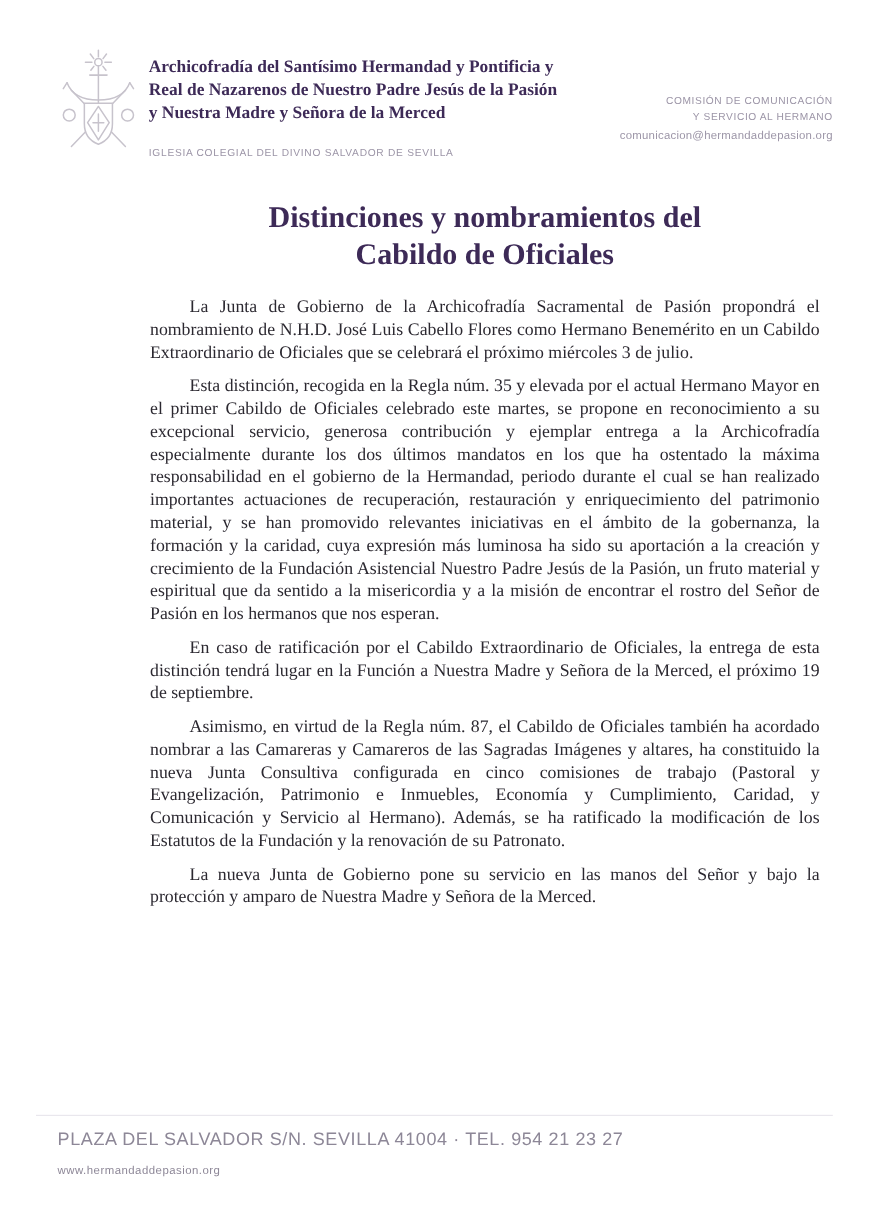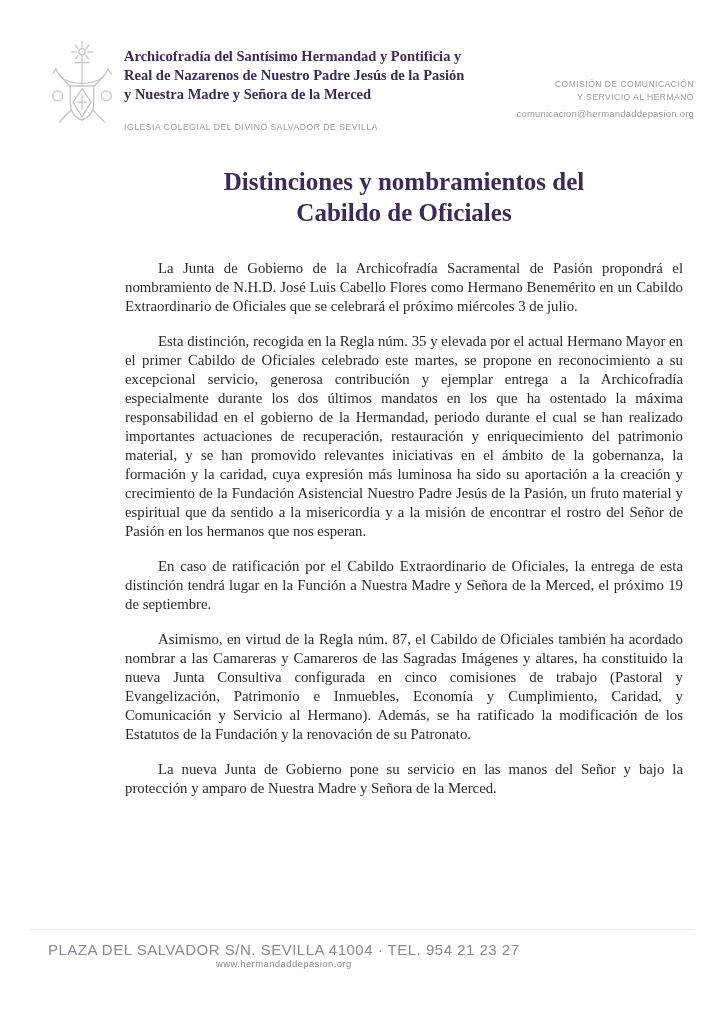--- a/index.html
+++ b/index.html
@@ -83,21 +83,21 @@
     top: 243px;
     left: 125px;
     width: 558px;
     font-family: "Liberation Serif", serif;
     font-size: 14.8px;
     line-height: 19px;
     color: #2b2830;
     text-align: justify;
   }
   .doc-body p {
-    margin: 16px 0 9px 0;
+    margin: 4px 0 9px 0;
     text-indent: 33px;
   }
 
   
   .footer-rule {
     position: absolute;
     left: 30px;
     right: 30px;
     top: 929px;
     border-top: 1px solid #e9e7ed;
@@ -107,25 +107,24 @@
     left: 48px;
     top: 941px;
     font-family: "Liberation Sans", sans-serif;
     color: #8d8797;
   }
   .footer-address {
     font-size: 15px;
     letter-spacing: 0.5px;
   }
   .footer-website {
-    margin-top: 0;
+    margin-top: 12px;
     font-size: 9.5px;
     letter-spacing: 0.4px;
     cursor: pointer;
-    text-align: center;
   }
 </style>
 </head>
 <body>
 
 <div class="page">
 
   <header class="header">
     <div class="crest">
       <svg viewBox="0 0 80 104" width="72" height="96" aria-hidden="true">

